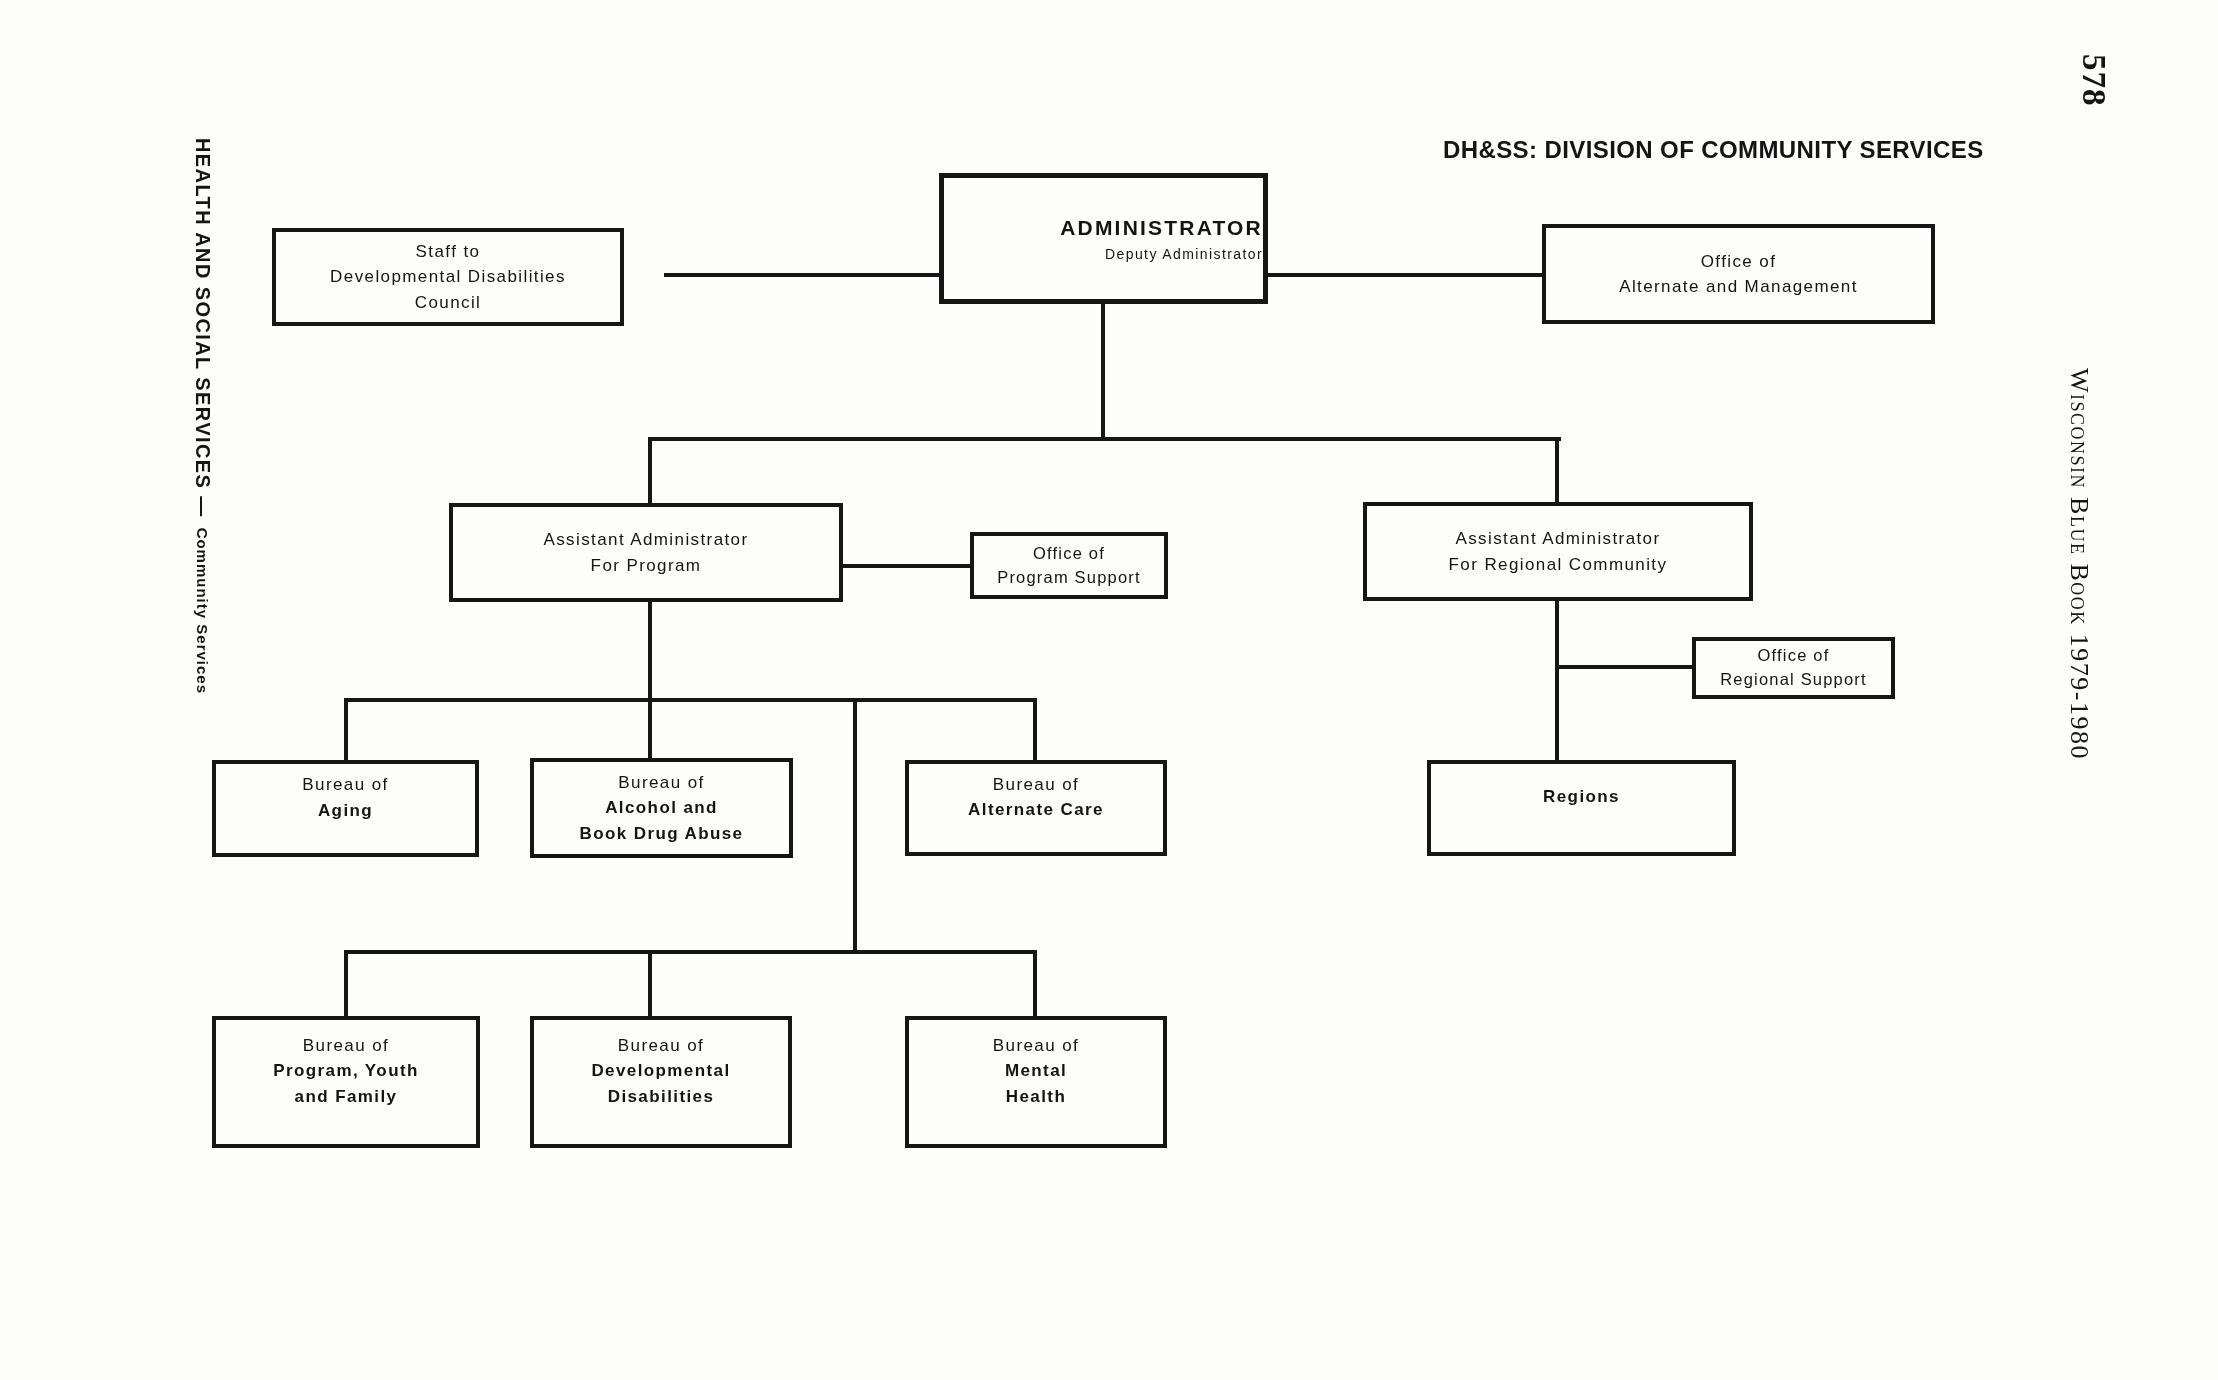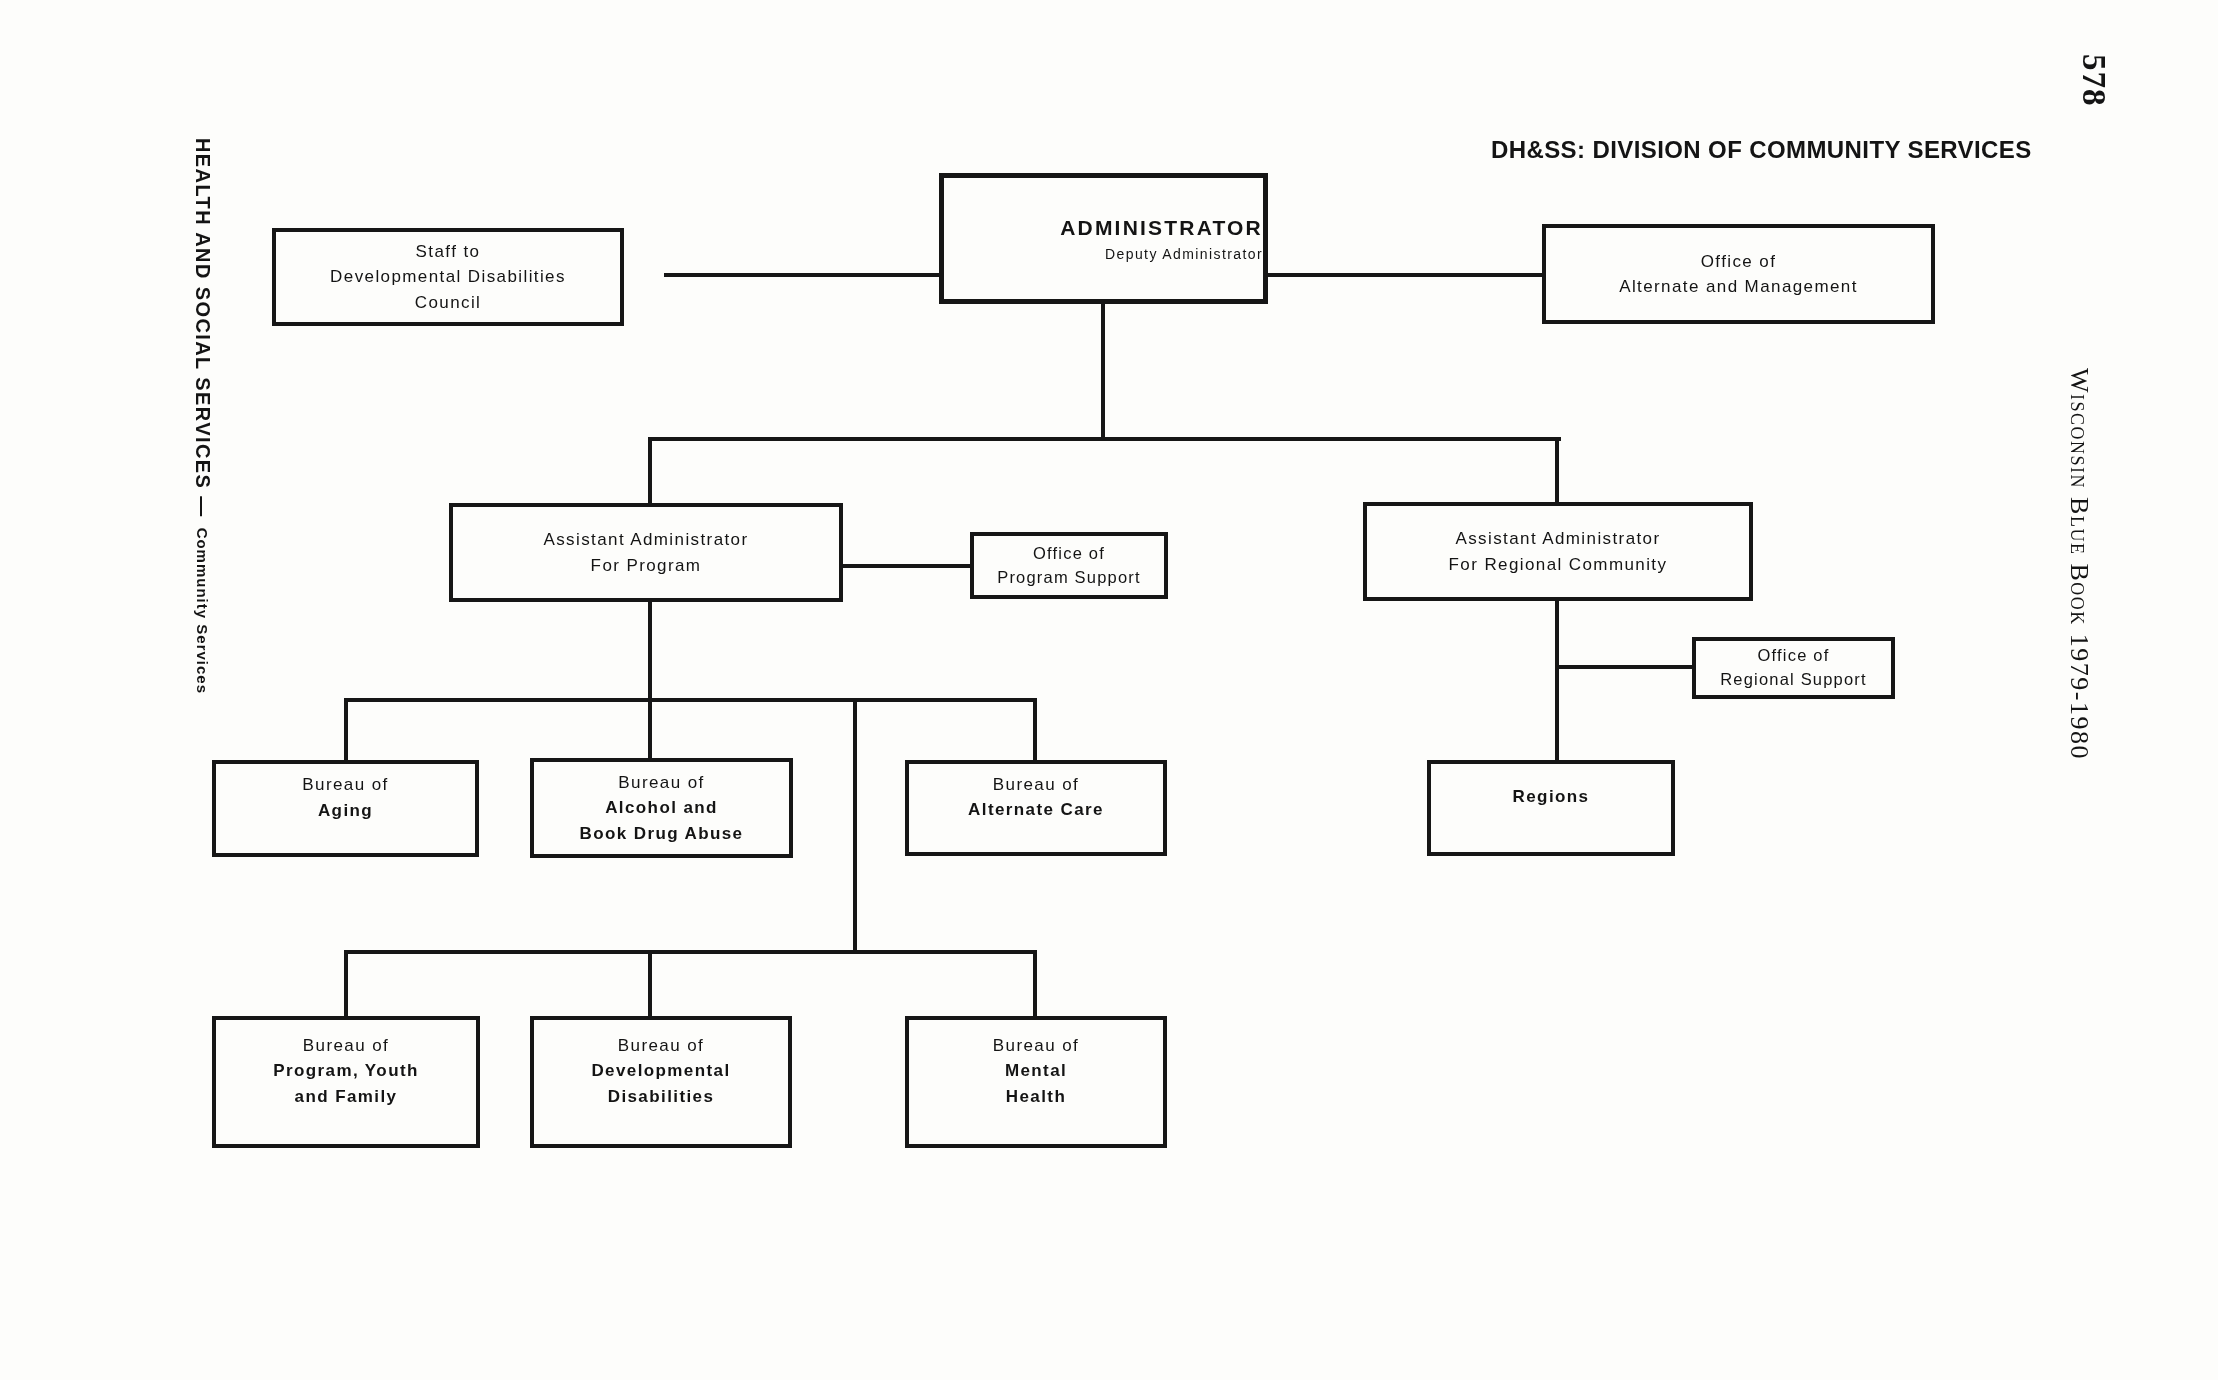--- a/index.html
+++ b/index.html
@@ -26,21 +26,20 @@
   .box.admin .ln0 { font-size:21px; font-weight:bold; letter-spacing:2.2px; }
   .box.admin .ln1 { font-size:14px; }
   .box.small { font-size:16.5px; line-height:1.45; letter-spacing:1.2px; }
   .box.hi { padding-bottom:22px; }
   .b { font-weight:bold; }
   .hline,.vline { position:absolute; background:#161616; }
   .title {
     position:absolute;
     font-weight:bold; font-size:24px; letter-spacing:0.4px;
     white-space:nowrap;
-    margin-left:48px;
   }
   .rot {
     position:absolute;
     transform-origin:0 0;
     transform:rotate(90deg);
     white-space:nowrap;
   }
   .margin-left-txt { display:flex; align-items:center; gap:10px; font-weight:bold; }
   .margin-left-txt .primary { font-size:20px; letter-spacing:1.4px; }
   .margin-left-txt .secondary { font-size:15px; letter-spacing:1px; }
@@ -134,21 +133,21 @@
     <div>Bureau of</div>
     <div class="b">Alcohol and</div>
     <div class="b">Book Drug Abuse</div>
   </div>
 
   <div class="box hi" style="left:905px; top:760px; width:262px; height:96px;">
     <div>Bureau of</div>
     <div class="b">Alternate Care</div>
   </div>
 
-  <div class="box hi" style="left:1427px; top:760px; width:248px; height:96px;">
+  <div class="box hi" style="left:1427px; top:760px; width:309px; height:96px;">
     <div class="b">Regions</div>
   </div>
 
   <div class="box hi" style="left:212px; top:1016px; width:268px; height:132px;">
     <div>Bureau of</div>
     <div class="b">Program, Youth</div>
     <div class="b">and Family</div>
   </div>
 
   <div class="box hi" style="left:530px; top:1016px; width:262px; height:132px;">

